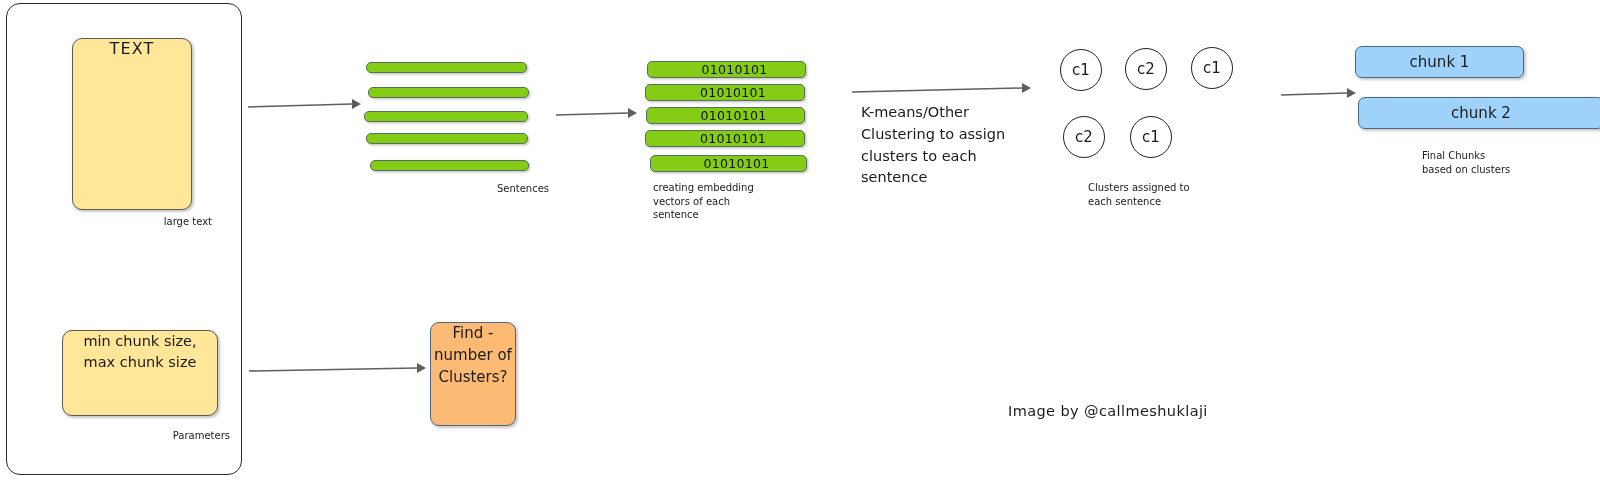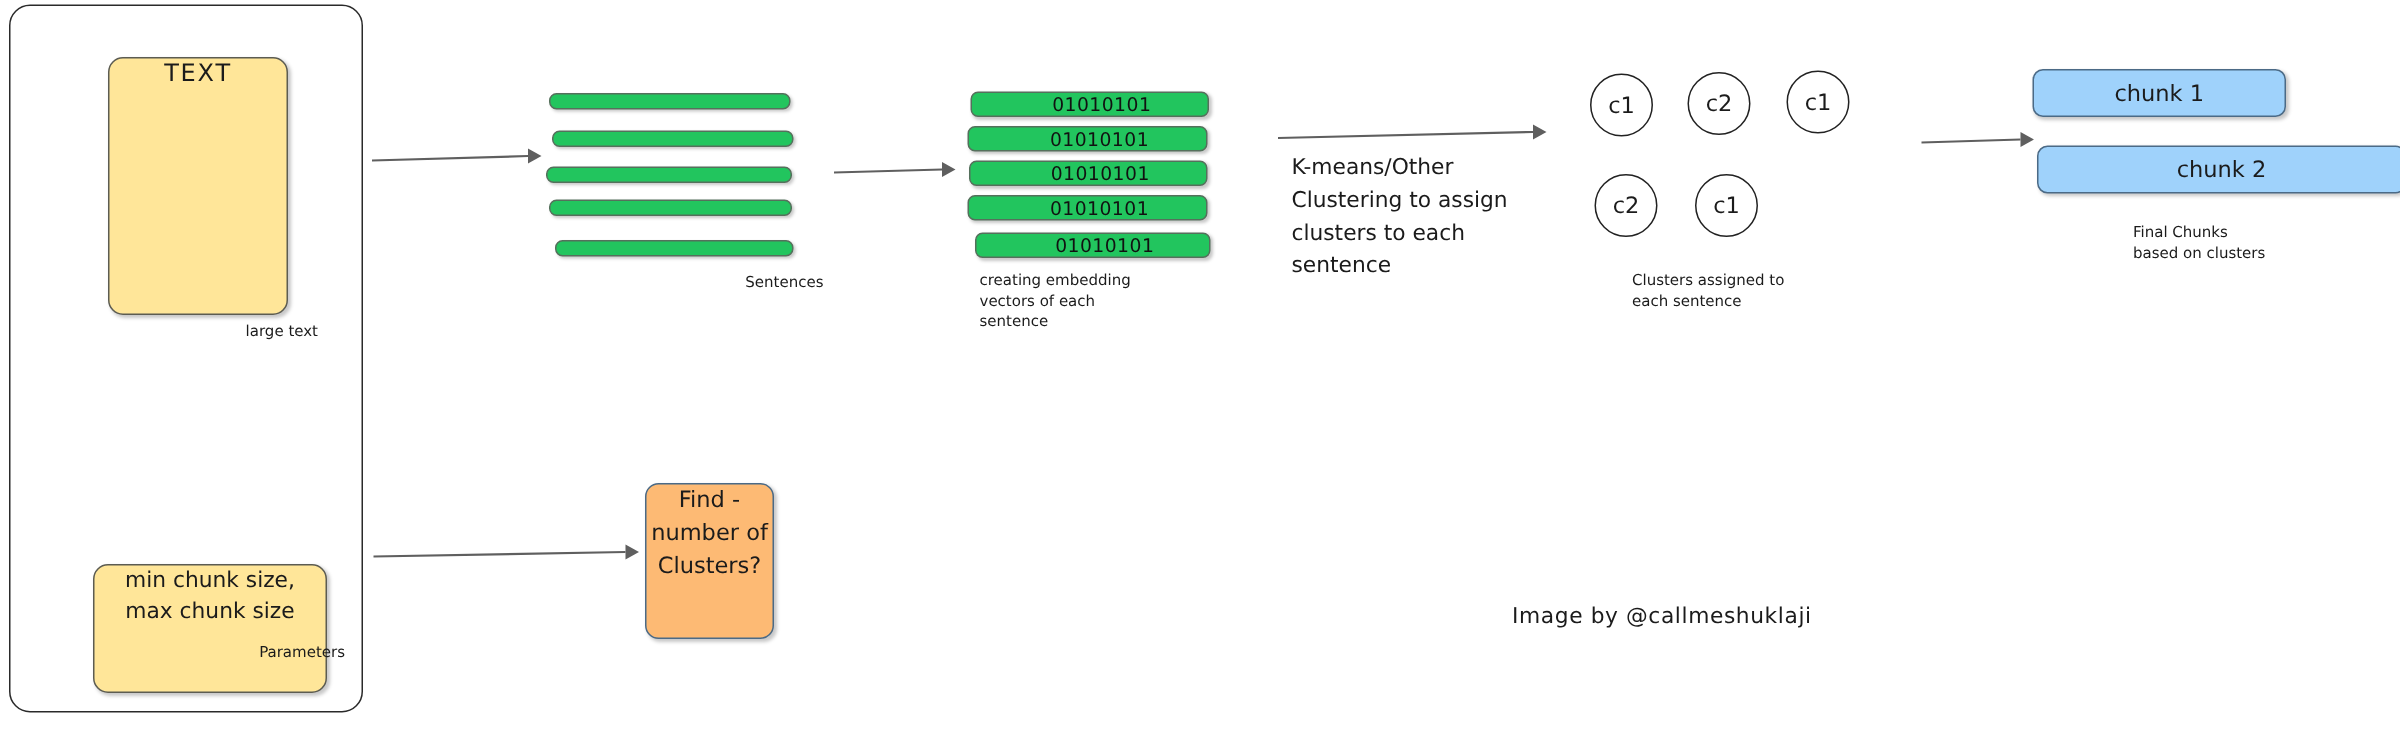--- a/index.html
+++ b/index.html
@@ -62,21 +62,20 @@
 
   .params-box {
     left: 62px;
     top: 330px;
     width: 156px;
     height: 86px;
     border-radius: 10px;
     font-size: 14.5px;
     line-height: 1.45;
     padding: 0 8px;
-    margin-top: 46px;
   }
 
   .find-box {
     left: 430px;
     top: 322px;
     width: 86px;
     height: 104px;
     border-radius: 9px;
     font-size: 15px;
     line-height: 1.45;
@@ -89,21 +88,21 @@
     line-height: 1.35;
     color: #1b1b1b;
     white-space: pre-line;
   }
   .caption.center { text-align: right; transform: translateX(-50%); }
 
   
   .bar {
     position: absolute;
     box-sizing: border-box;
-    background: #22c55e;
+    background: #84cc16;
     border: 1.1px solid #55705c;
     border-radius: 5px;
     box-shadow: 1.4px 1.4px 2.2px rgba(0,0,0,0.22);
     display: flex;
     align-items: center;
     justify-content: center;
     font-size: 12.5px;
     color: #111;
     letter-spacing: 0.3px;
     padding-left: 16px;

